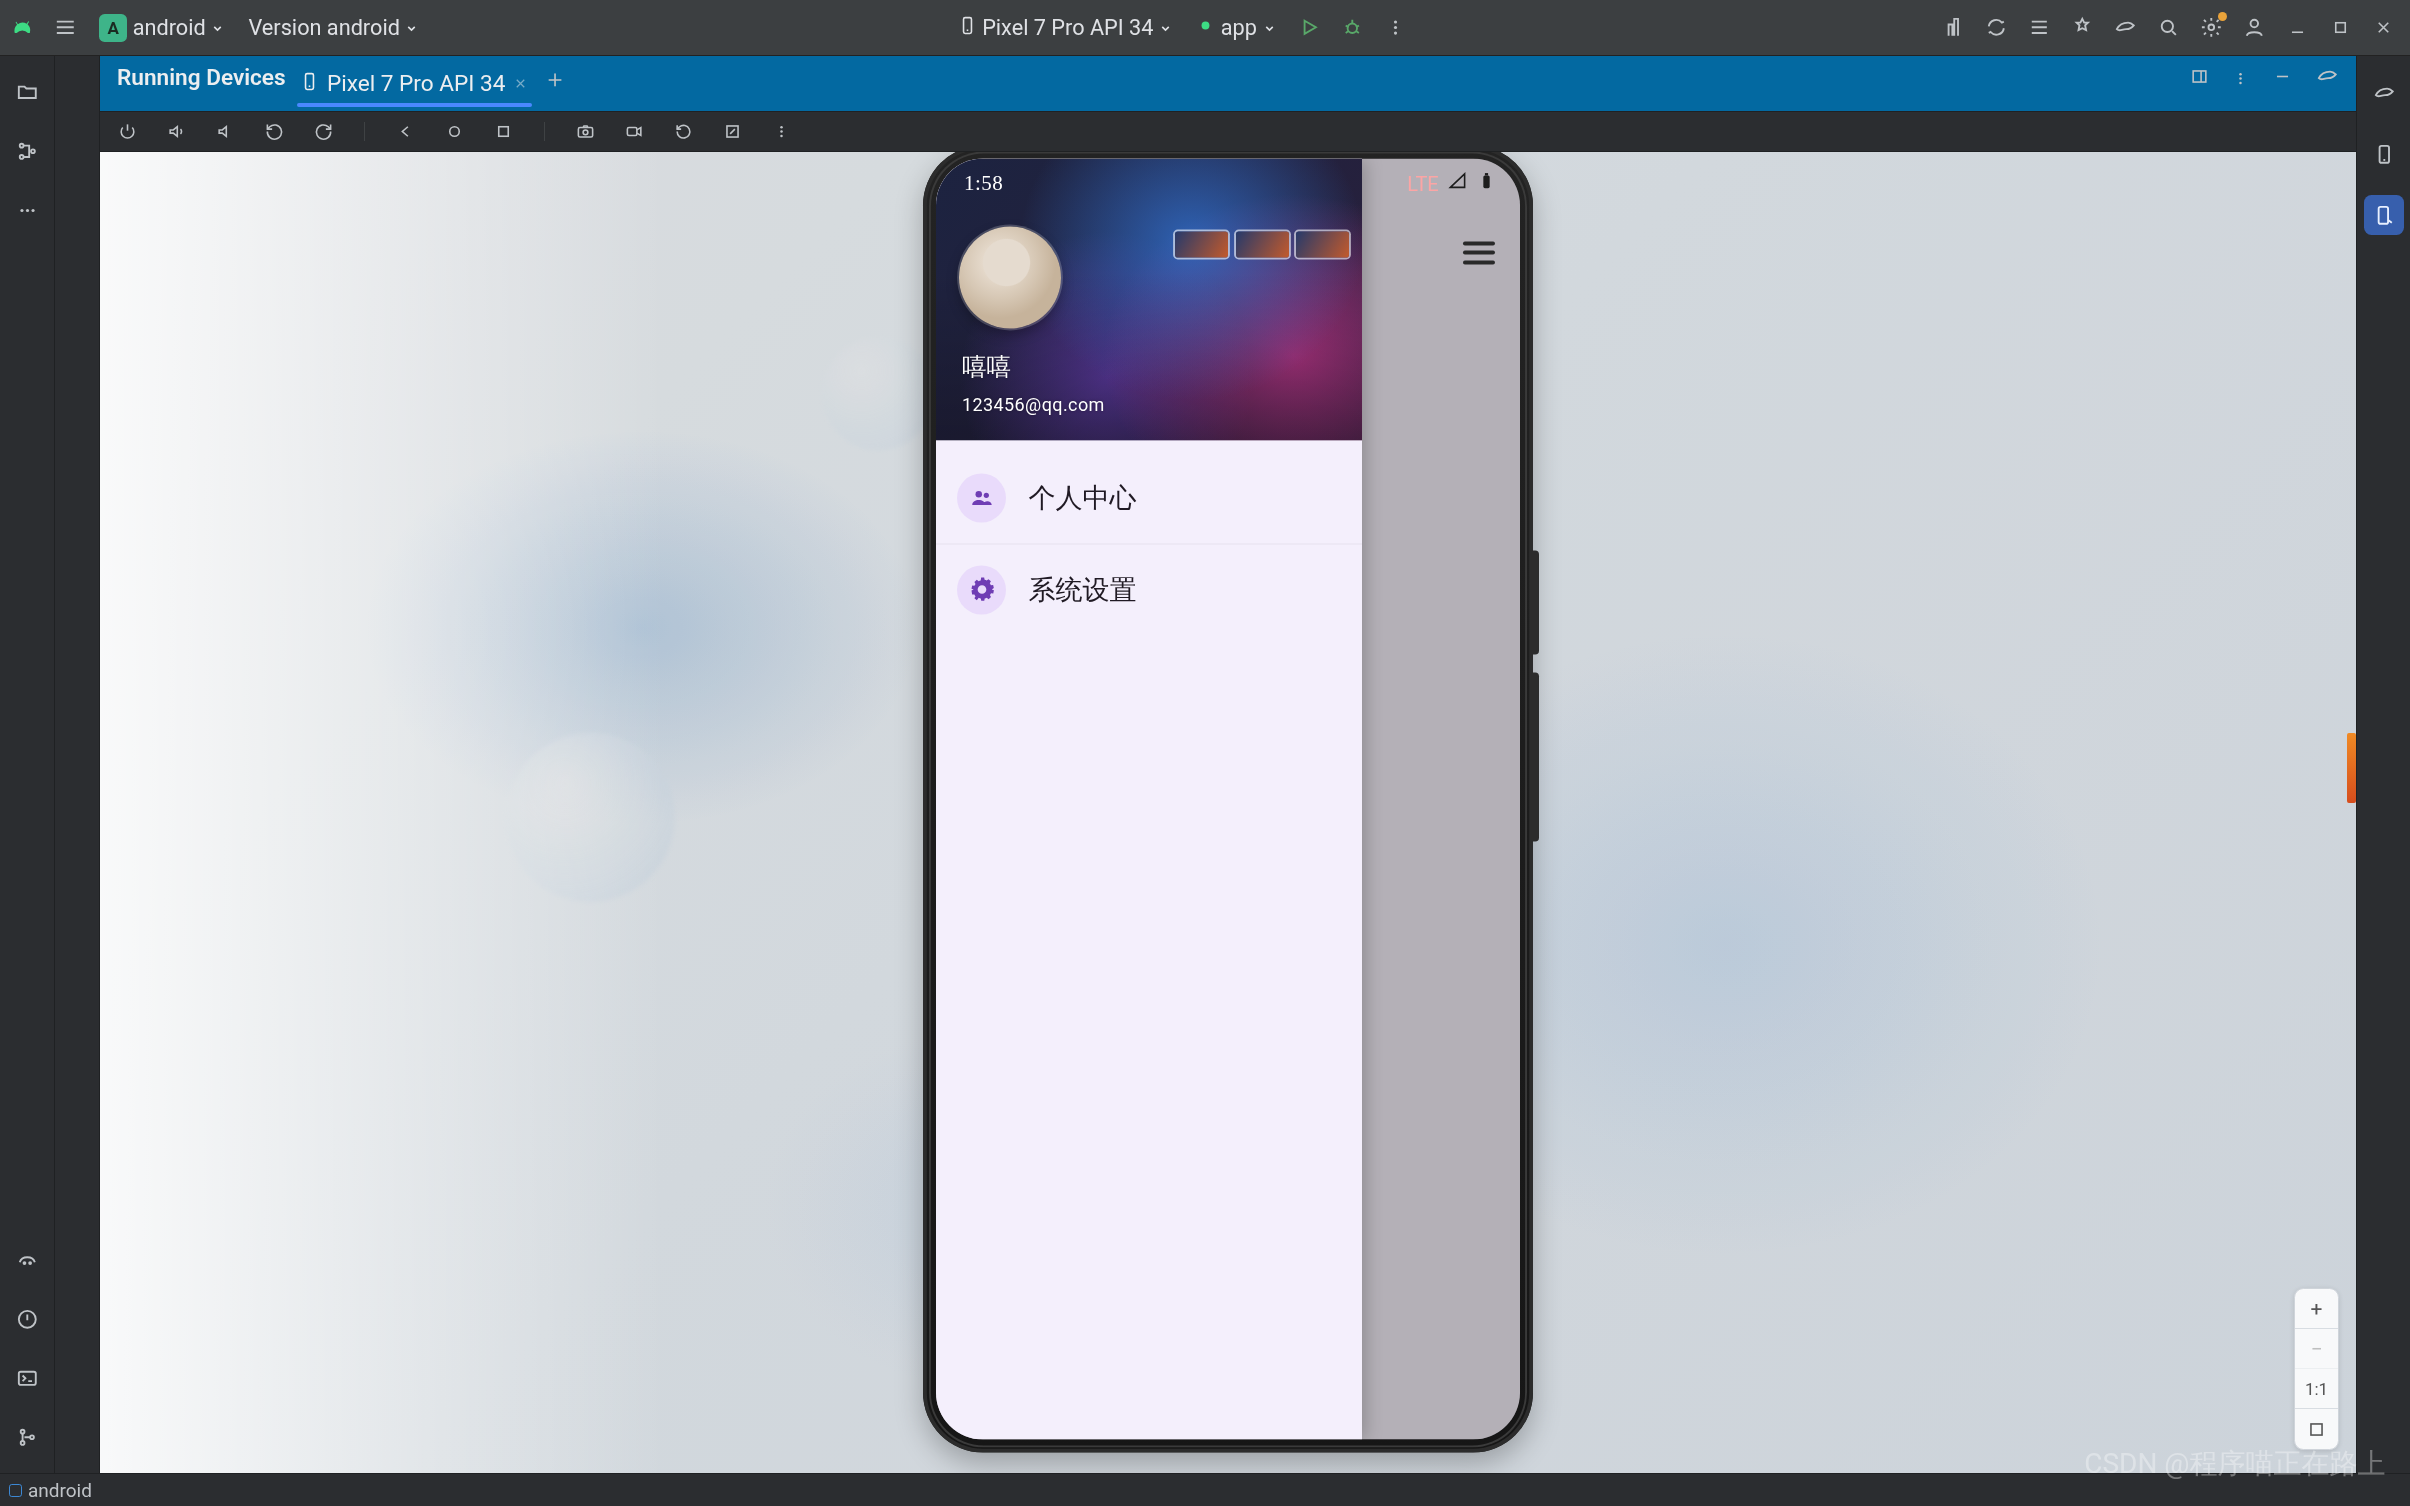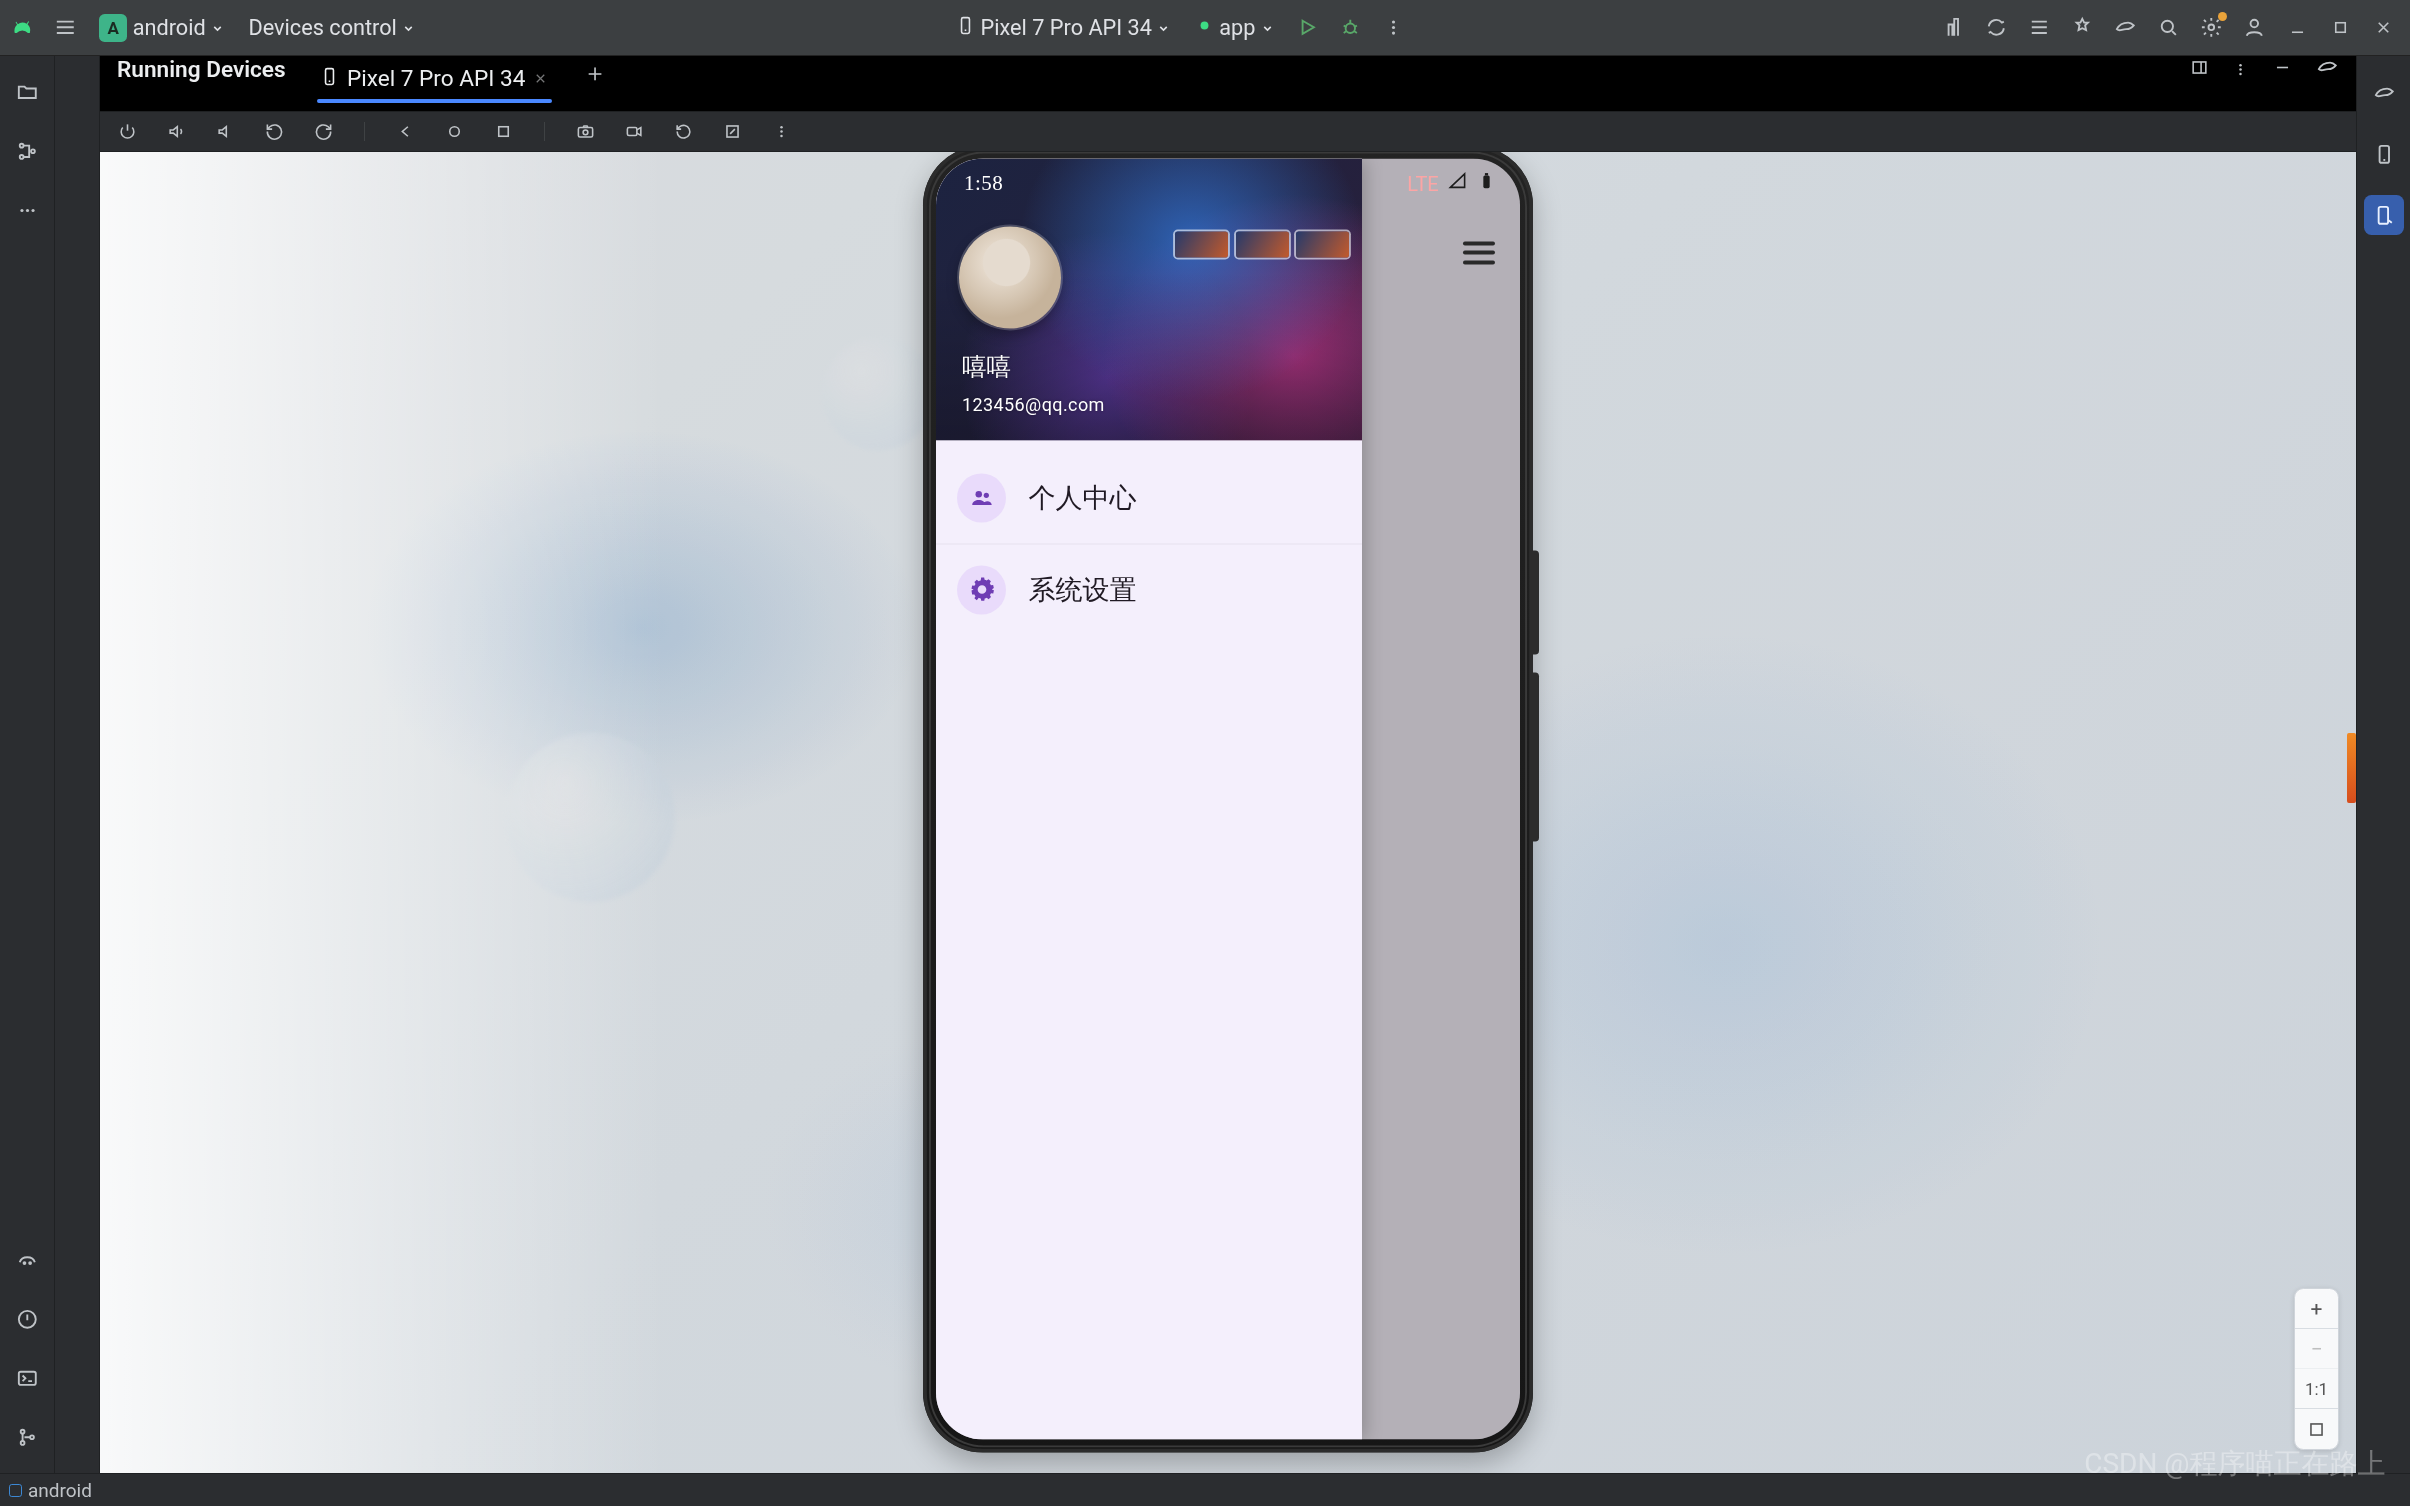--- a/index.html
+++ b/index.html
@@ -39,22 +39,22 @@
   .toolstrip-right .ts-btn { width:40px; height:40px;}
   
   .status { height:34px; display:flex; align-items:center; padding:0 9.4px; gap:5.6px; background:#2b2d30;
     border-top:0.9px solid #1f2123; color:#bfc3c7; font-size:19px; }
   .status .badge { width:13px; height:13px; border:1.9px solid #3c88d4; border-radius:2.8px;}
   .watermark { position:absolute; right:24.5px; bottom:22.6px; color:rgba(255,255,255,.35); font-size:28px; }
 
   
   .center { flex:1; display:flex; flex-direction:column; min-width:0; background:#2b2d30; position:relative;}
   .center-padding { width:45px; background:#2b2d30; border-right:0.9px solid #1f2123;}
-  .tabbar { height:56px; display:flex; align-items:flex-start; padding:0 17px; background:#000000;
-    border-bottom:0.9px solid #1f2123; gap:31px; font-size:22.6px;}
+  .tabbar { height:56px; display:flex; align-items:center; padding:0 17px; background:#0369a1;
+    border-bottom:0.9px solid #1f2123; gap:11px; font-size:22.6px;}
   .tabbar .title { font-weight:600; color:#eceef0; padding-bottom:13px;}
   .tab { display:flex; align-items:center; gap:7.5px; color:#bfc3c7; padding:9.4px 3.8px; position:relative;}
   .tab.sel { color:#eceef0;}
   .tab.sel::after { content:""; position:absolute; left:0; right:0; bottom:-0.9px; height:3.8px;
     background:#4a88ff; border-radius:1.9px;}
   .tab .close { opacity:.5; cursor:pointer;}
   .tab .add, .tabbar .add { color:#bfc3c7; font-size:24.5px; padding-bottom:9.4px; cursor:pointer;}
   .tab-right-controls { margin-left:auto; display:flex; gap:24.5px; padding-bottom:9.4px; }
   .tab-right-controls .ctl { color:#bfc3c7; cursor:pointer;}
 
@@ -182,21 +182,21 @@
       <div class="tb-dd">
         <div class="tb-proj-badge">A</div>
         <span class="tb-text">android</span>
         <span class="chev">
           <svg viewBox="0 0 16 16" fill="none" stroke="currentColor" stroke-width="2">
               <path d="M4 6l4 4 4-4"></path>
             </svg>
         </span>
       </div>
       <div class="tb-dd">
-        <span class="tb-text">Devices control</span>
+        <span class="tb-text">Version android</span>
         <span class="chev">
           <svg viewBox="0 0 16 16" fill="none" stroke="currentColor" stroke-width="2">
               <path d="M4 6l4 4 4-4"></path>
             </svg>
         </span>
       </div>
     </div>
     <div class="tb-center">
       <div class="tb-dd">
         <span>

